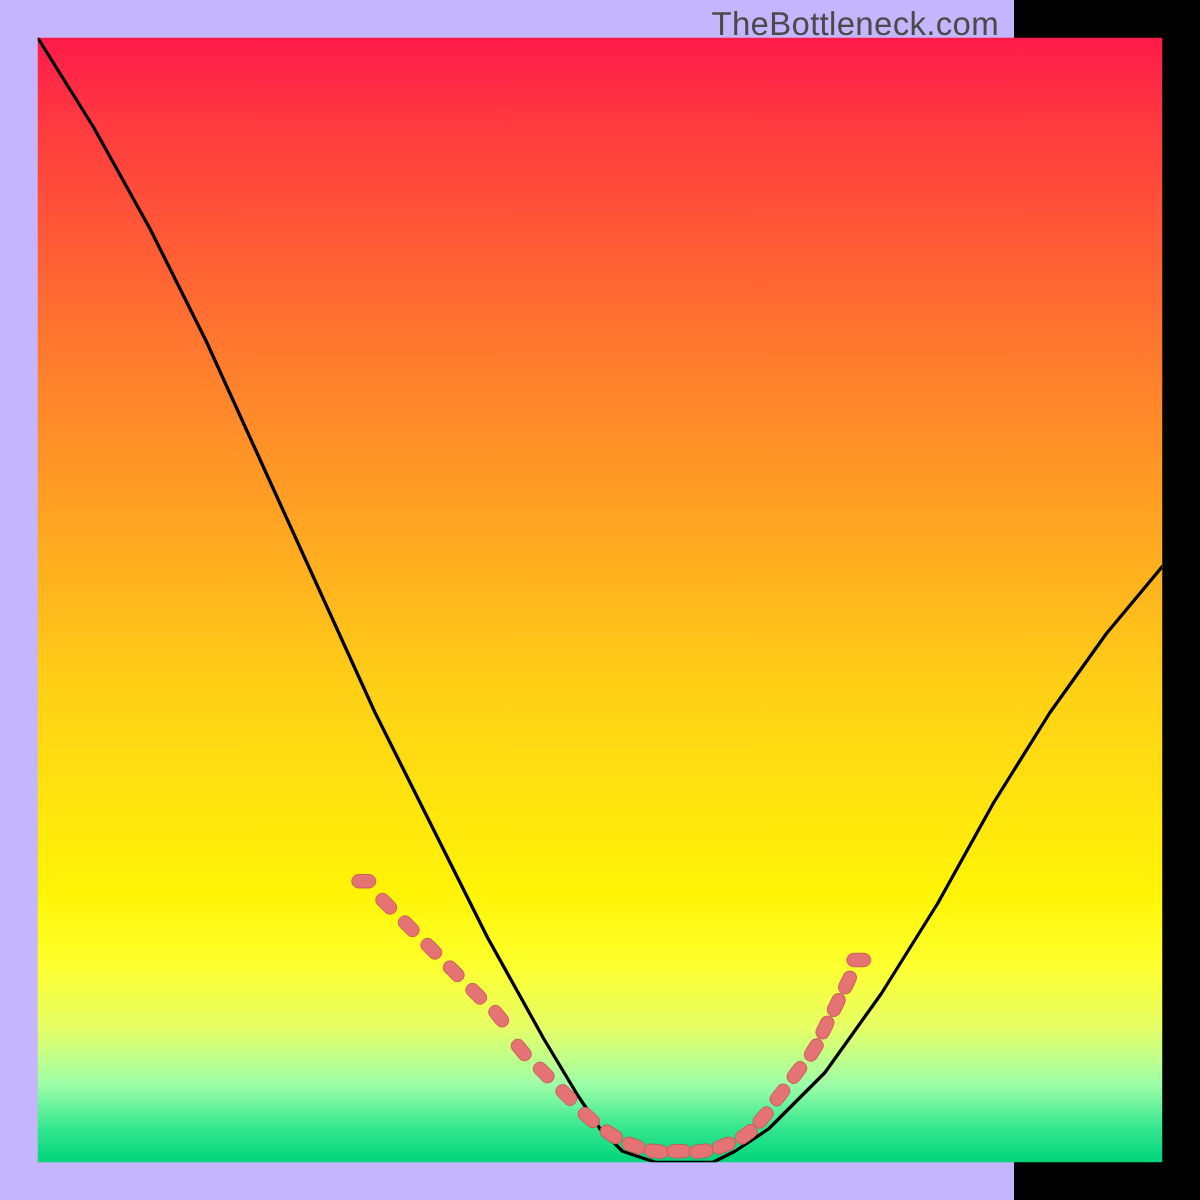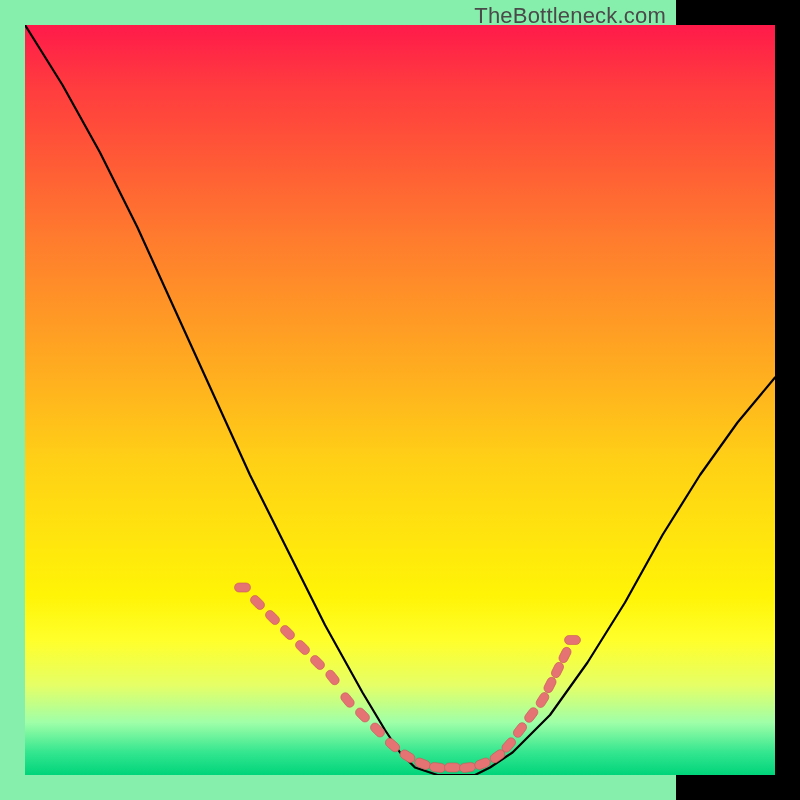--- a/index.html
+++ b/index.html
@@ -10,21 +10,21 @@
     overflow: hidden;
     background: #000;
     font-family: Arial, Helvetica, sans-serif;
   }
   .frame {
     position: absolute;
     top: 0;
     left: 0;
     width: 676px;
     height: 800px;
-    background: #86efac;
+    background: #c4b5fd;
   }
   .plot-area {
     position: absolute;
     top: 25px;
     left: 25px;
     width: 750px;
     height: 750px;
     overflow: hidden;
   }
   .gradient-bg {

